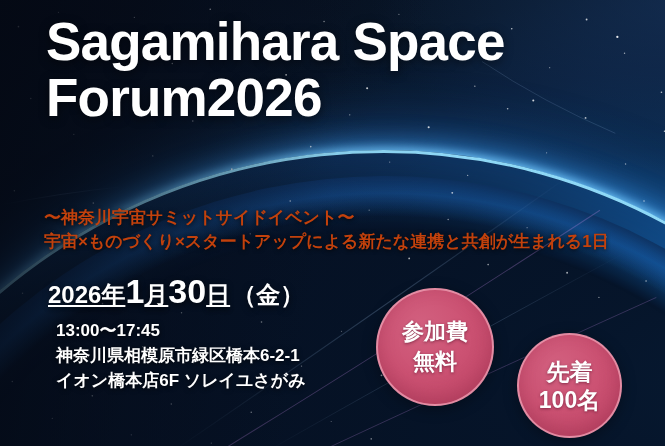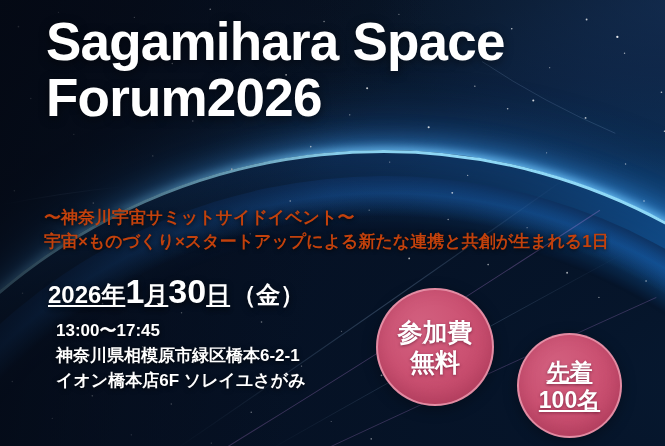--- a/index.html
+++ b/index.html
@@ -158,23 +158,23 @@
     align-items: center;
     justify-content: center;
   }
   .badge span {
     color: #ffffff;
     font-weight: 700;
     text-shadow: 0 1px 3px rgba(90,20,45,0.65);
     white-space: nowrap;
   }
   #badge-fee { left: 376px; top: 288px; width: 114px; height: 114px; }
-  #badge-fee span { font-size: 25px; line-height: 30px; }
+  #badge-fee span { font-size: 22px; line-height: 30px; }
   #badge-capacity { left: 517px; top: 333px; width: 101px; height: 101px; }
-  #badge-capacity span { font-size: 23px; line-height: 28px; text-decoration: underline; }
+  #badge-capacity span { font-size: 23px; line-height: 28px; }
 </style>
 </head>
 <body>
 
 <div id="poster">
 
   <div class="bg-layer bg-base"></div>
   <div class="bg-layer bg-tint"></div>
 
   <div class="limb-mask"></div>

